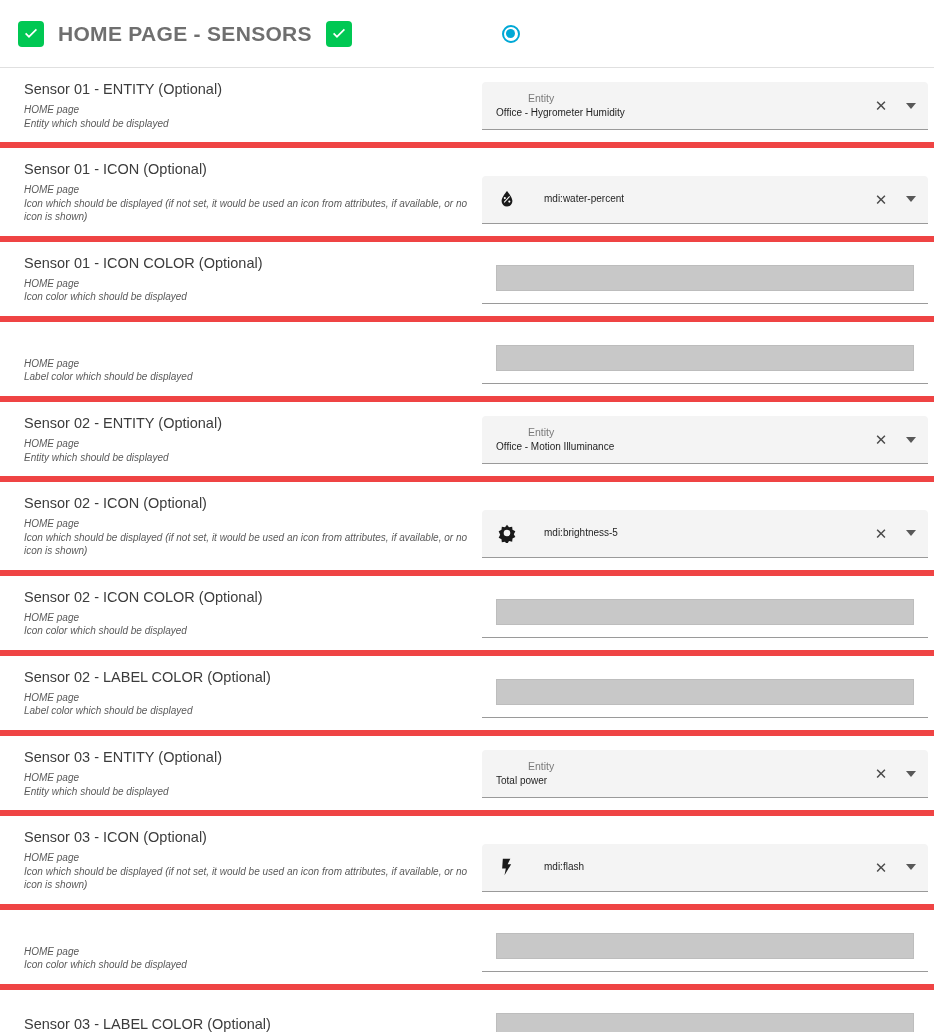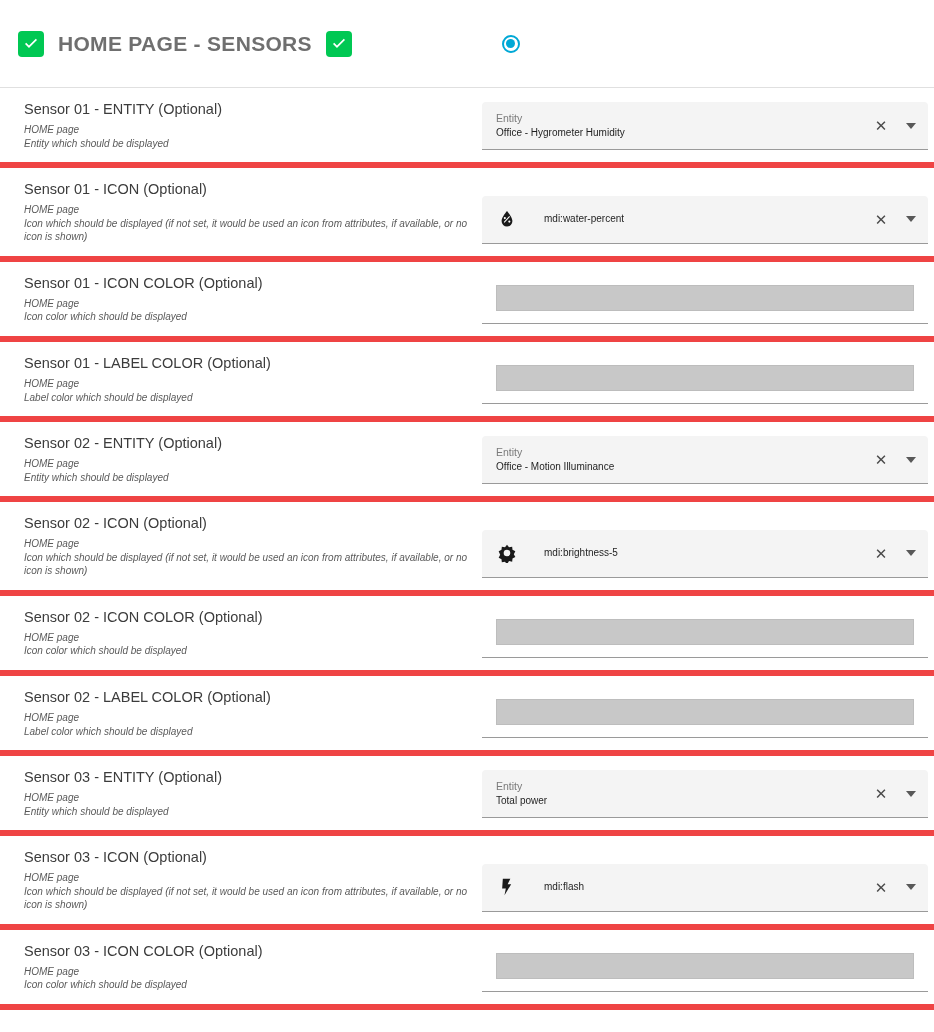--- a/index.html
+++ b/index.html
@@ -11,21 +11,21 @@
   #page {
     width: 934px;
     min-height: 1032px;
     background: #ffffff;
     position: relative;
     overflow: hidden;
   }
 
   
   .header {
-    height: 88px;
+    height: 68px;
     display: flex;
     align-items: center;
     padding: 12px 18px;
     border-bottom: 1px solid #e0e0e0;
     background: #ffffff;
   }
   .check-box {
     width: 26px; height: 26px;
     border-radius: 4px;
     background: #00c853;
@@ -112,20 +112,21 @@
     display: flex;
     flex-direction: column;
     justify-content: center;
     min-width: 0;
   }
   .field-label {
     font-size: 10.5px;
     color: #7a7a7a;
     line-height: 1.2;
     margin-bottom: 2px;
+    margin-left: 32px;
   }
   .field-value {
     font-size: 10px;
     color: #1f1f1f;
     line-height: 1.25;
     white-space: nowrap;
     overflow: hidden;
     text-overflow: ellipsis;
   }
   .field-iconrow {
@@ -257,21 +258,20 @@
           <div class="row-desc">Icon color which should be displayed</div>
         </div>
         <div class="row-right">
           <div class="color-field">
             <div class="color-swatch" style="background: rgb(200, 200, 200);"></div>
           </div>
         </div>
       </div>
       <div class="row">
         <div class="row-left">
-          <div class="row-title">Sensor 01 - LABEL COLOR (Optional)</div>
           <div class="row-sub">HOME page</div>
           <div class="row-desc">Label color which should be displayed</div>
         </div>
         <div class="row-right">
           <div class="color-field">
             <div class="color-swatch" style="background: rgb(200, 200, 200);"></div>
           </div>
         </div>
       </div>
       <div class="row">
@@ -385,21 +385,20 @@
               <div class="act">✕</div>
               <div class="act">
                 <div class="caret"></div>
               </div>
             </div>
           </div>
         </div>
       </div>
       <div class="row">
         <div class="row-left">
-          <div class="row-title">Sensor 03 - ICON COLOR (Optional)</div>
           <div class="row-sub">HOME page</div>
           <div class="row-desc">Icon color which should be displayed</div>
         </div>
         <div class="row-right">
           <div class="color-field">
             <div class="color-swatch" style="background: rgb(200, 200, 200);"></div>
           </div>
         </div>
       </div>
       <div class="row">

